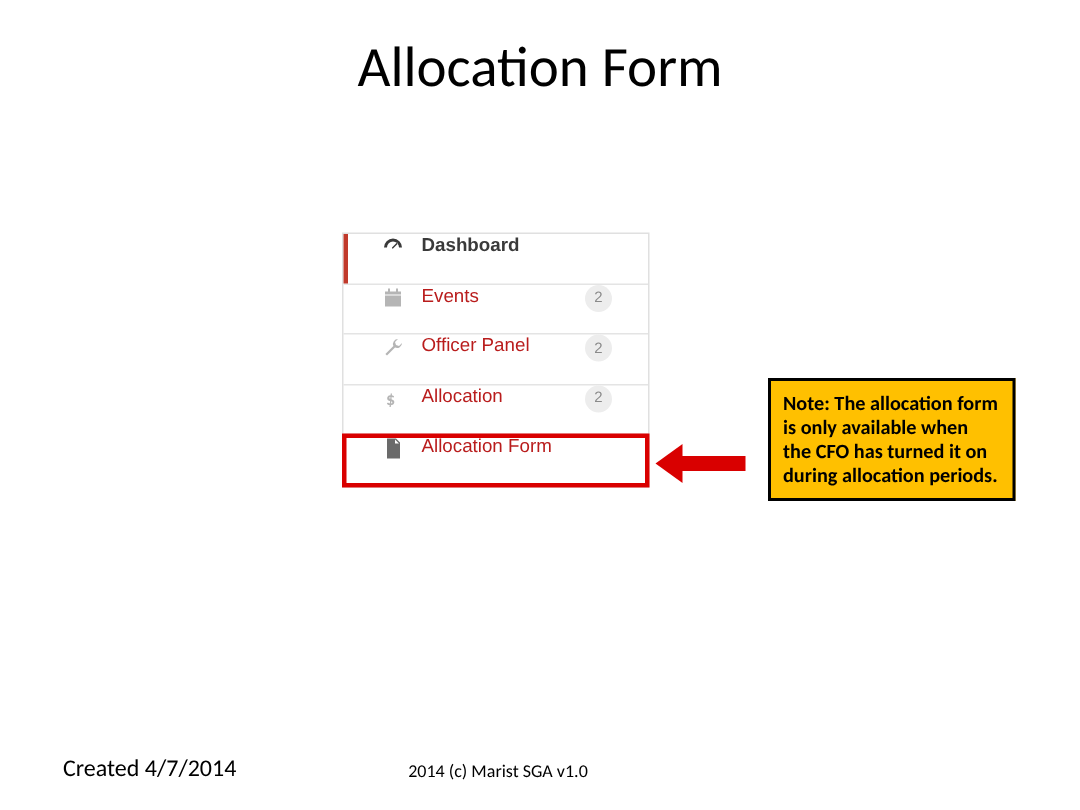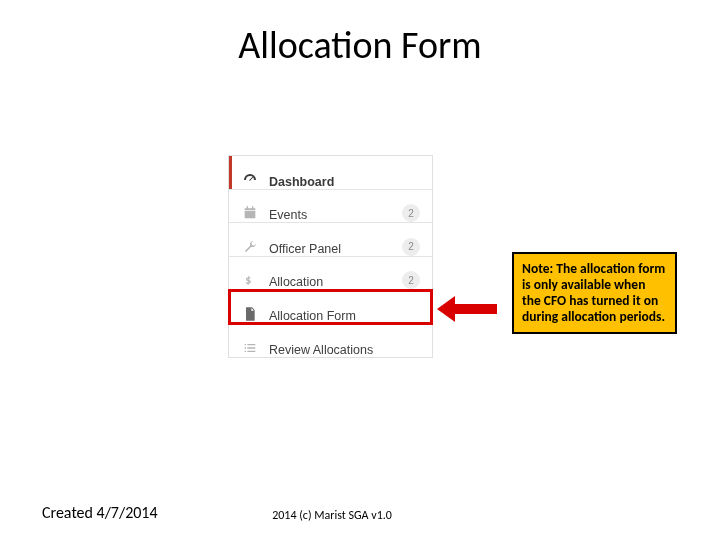--- a/index.html
+++ b/index.html
@@ -1,27 +1,27 @@
 <!DOCTYPE html>
 <html><head>
 <meta charset="utf-8">
 <style>
   * { box-sizing: border-box; margin: 0; padding: 0; }
   html, body { width: 720px; height: 540px; font-family: Calibri, Arial, sans-serif; background: #fff; }
   .slide { position: relative; width: 720px; height: 540px; }
   .title { position: absolute; top: 22px; left: 0; width: 720px; text-align: center; font-size: 38px; font-weight: 400; color: #000; }
   .menu { position: absolute; top: 155px; left: 228px; width: 205px; background: #fff; border: 1px solid #e0e0e0; }
-  .menu-item { display: flex; align-items: flex-end; height: 33.5px; padding: 0 12px; border-bottom: 1px solid #e4e4e4; position: relative; }
+  .menu-item { display: flex; align-items: flex-start; height: 33.5px; padding: 0 24px; border-bottom: 1px solid #e4e4e4; position: relative; }
   .menu-item:last-child { border-bottom: none; }
   .menu-item.active { background: #fff; }
   .menu-item.active::before { content: ""; position: absolute; left: 0; top: 0; bottom: 0; width: 3px; background: #c0392b; }
   .menu-item.highlighted { outline: 3px solid #d90000; outline-offset: -2px; }
   .m-icon { width: 18px; height: 18px; margin-right: 10px; display: flex; align-items: center; justify-content: center; }
   .m-icon svg { width: 16px; height: 16px; }
-  .m-label { flex: 1; font-size: 12.5px; color: #404040; font-family: Arial, sans-serif; }
+  .m-label { flex: 1; font-size: 12.5px; color: #b91c1c; font-family: Arial, sans-serif; }
   .menu-item.active .m-label { color: #3a3a3a; font-weight: 600; }
   .badge { min-width: 18px; height: 18px; border-radius: 9px; background: #ededed; color: #8a8a8a; font-size: 10px; display: flex; align-items: center; justify-content: center; padding: 0 5px; font-family: Arial, sans-serif; }
   .arrow { position: absolute; top: 296px; left: 437px; width: 60px; height: 26px; }
   .arrow-body { position: absolute; top: 8px; left: 17px; width: 43px; height: 10px; background: #d90000; }
   .arrow-head { position: absolute; top: 0; left: 0; width: 0; height: 0; border-top: 13px solid transparent; border-bottom: 13px solid transparent; border-right: 18px solid #d90000; }
   .note-box { position: absolute; top: 252px; left: 512px; width: 165px; background: #ffc000; border: 2px solid #000; padding: 7px 8px; font-size: 13.5px; line-height: 1.18; font-weight: 600; color: #000; }
   .footer-left { position: absolute; bottom: 18px; left: 42px; font-size: 16px; color: #000; }
   .footer-center { position: absolute; bottom: 18px; left: 0; width: 664px; text-align: center; font-size: 12px; color: #000; }
 </style>
 </head>
@@ -74,28 +74,20 @@
 
     <div class="menu-item highlighted">
       <span class="m-icon">
         <svg viewBox="0 0 24 24" fill="#6a6a6a">
             <path d="M6 2h9l4 4v16H6zM14 3v4h4"></path>
           </svg>
       </span>
       <span class="m-label">Allocation Form</span>
     </div>
 
-    <div class="menu-item">
-      <span class="m-icon">
-        <svg viewBox="0 0 24 24" fill="#b5b5b5">
-            <path d="M4 6h2v2H4zm4 0h12v2H8zM4 11h2v2H4zm4 0h12v2H8zM4 16h2v2H4zm4 0h12v2H8z"></path>
-          </svg>
-      </span>
-      <span class="m-label">Review Allocations</span>
-    </div>
 
   </div>
 
   <div class="arrow">
     <div class="arrow-head"></div>
     <div class="arrow-body"></div>
   </div>
 
   <div class="note-box">Note: The allocation form is only available when the CFO has turned it on during allocation periods.</div>
 

